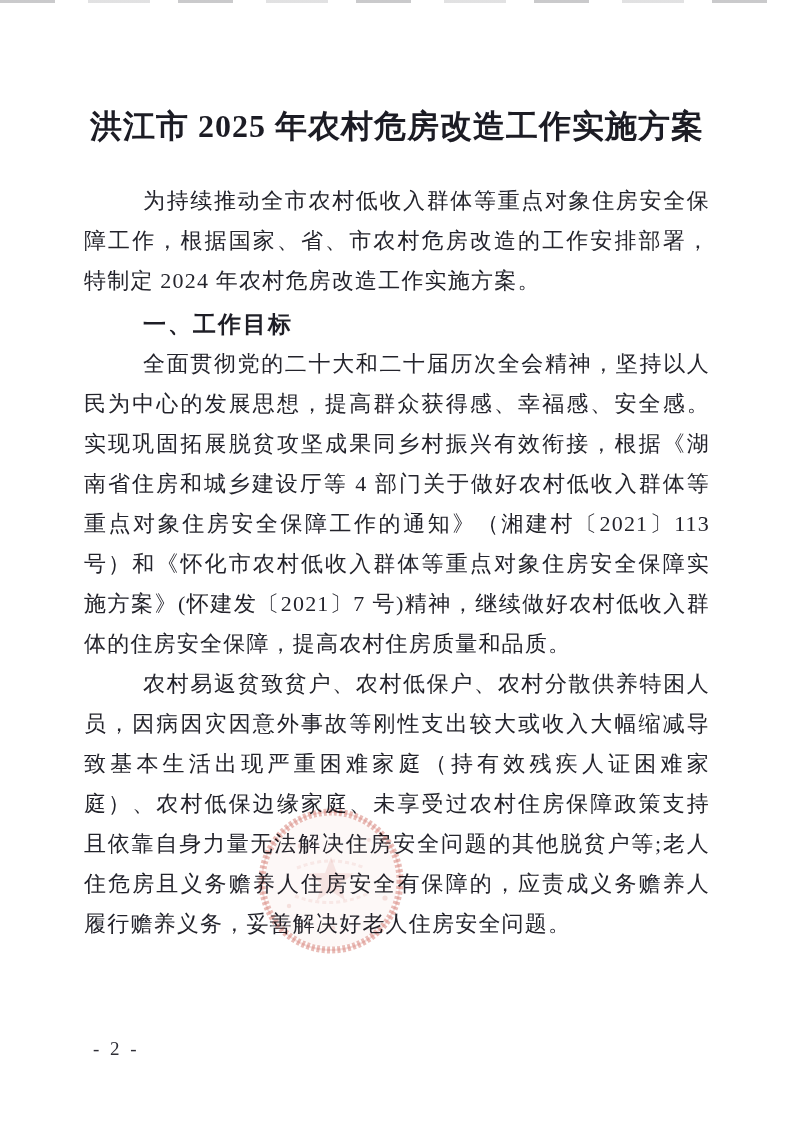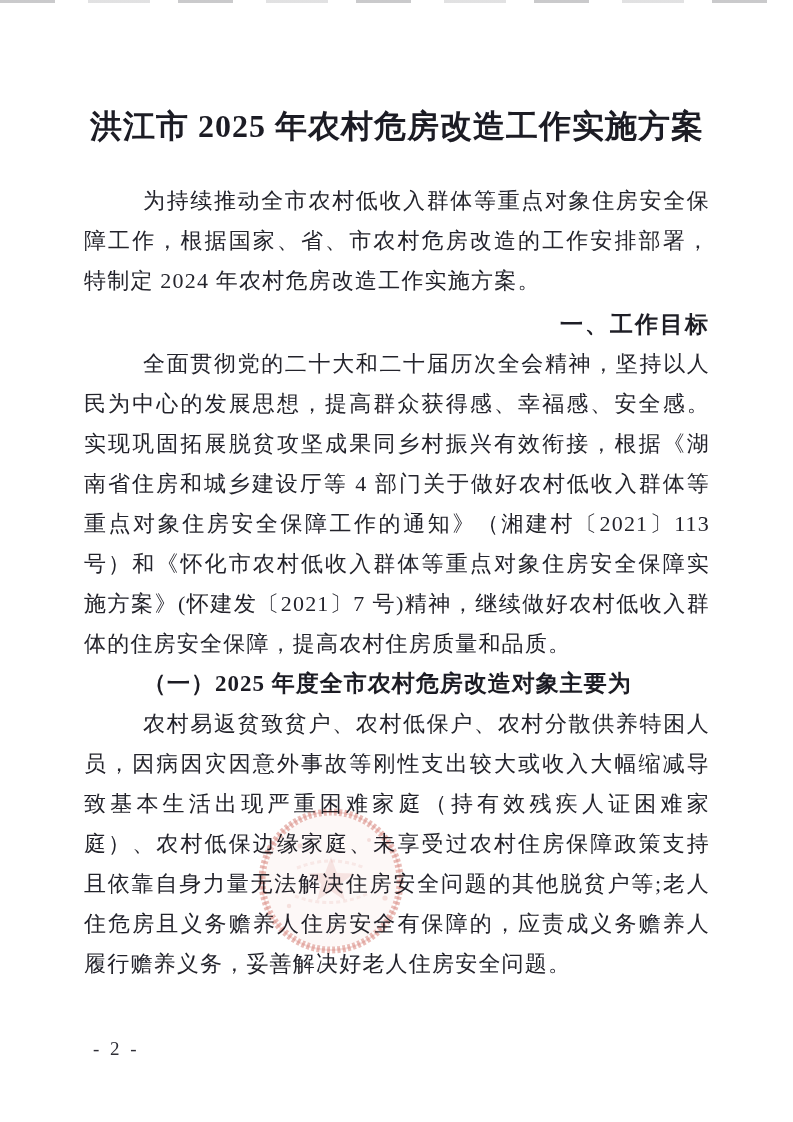--- a/index.html
+++ b/index.html
@@ -53,21 +53,20 @@
   }
   .h-hei {
     margin: 3px 0 0 0;
     font-size: 23px;
     line-height: 40px;
     font-weight: 700;
     letter-spacing: 2px;
     text-indent: 59px;
     color: #1e1e26;
     font-family: "Liberation Sans", "DejaVu Sans", sans-serif;
-    text-align: right;
   }
   .h-song {
     margin: 0;
     font-size: 23px;
     line-height: 40px;
     font-weight: 700;
     letter-spacing: 1px;
     text-indent: 59px;
     color: #1c1c24;
   }
@@ -99,21 +98,20 @@
   <div class="content">
     <div class="doc-title">洪江市 2025 年农村危房改造工作实施方案</div>
 
     <p class="para">为持续推动全市农村低收入群体等重点对象住房安全保障工作，根据国家、省、市农村危房改造的工作安排部署，特制定 2024 年农村危房改造工作实施方案。</p>
 
     <div class="h-hei">一、工作目标</div>
 
     <p class="para">全面贯彻党的二十大和二十届历次全会精神，坚持以人民为中心的发展思想，提高群众获得感、幸福感、安全感。实现巩固拓展脱贫攻坚成果同乡村振兴有效衔接，根据《湖南省住房和城乡建设厅等 4 部门关于做好农村低收入群体等重点对象住房安全保障工作的通知》（湘建村〔2021〕113 号）和《怀化市农村低收入群体等重点对象住房安全保障实施方案》(怀建发〔2021〕7 号)精神，继续做好农村低收入群体的住房安全保障，提高农村住房质量和品质。</p>
 
 
-    <div class="h-song">（一）2025 年度全市农村危房改造对象主要为</div>
 
     <p class="para">农村易返贫致贫户、农村低保户、农村分散供养特困人员，因病因灾因意外事故等刚性支出较大或收入大幅缩减导致基本生活出现严重困难家庭（持有效残疾人证困难家庭）、农村低保边缘家庭、未享受过农村住房保障政策支持且依靠自身力量无法解决住房安全问题的其他脱贫户等;老人住危房且义务赡养人住房安全有保障的，应责成义务赡养人履行赡养义务，妥善解决好老人住房安全问题。</p>
   </div>
 
   <div class="stamp">
     <svg width="188" height="188" viewBox="0 0 188 188">
 
       <circle cx="94" cy="93" r="66" fill="#c9574b" opacity="0.045"></circle>
 
       <circle cx="94" cy="93" r="69" fill="none" stroke="#c9574b" stroke-width="7" opacity="0.40" stroke-dasharray="3 2.2"></circle>

